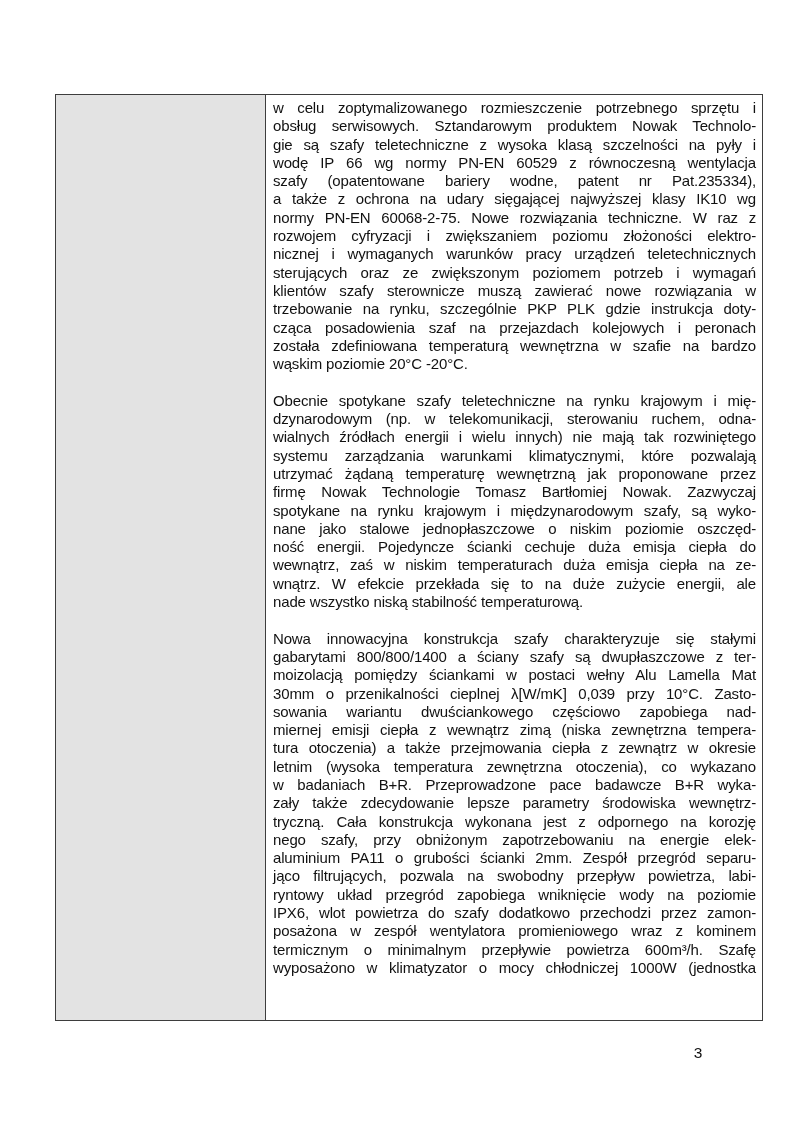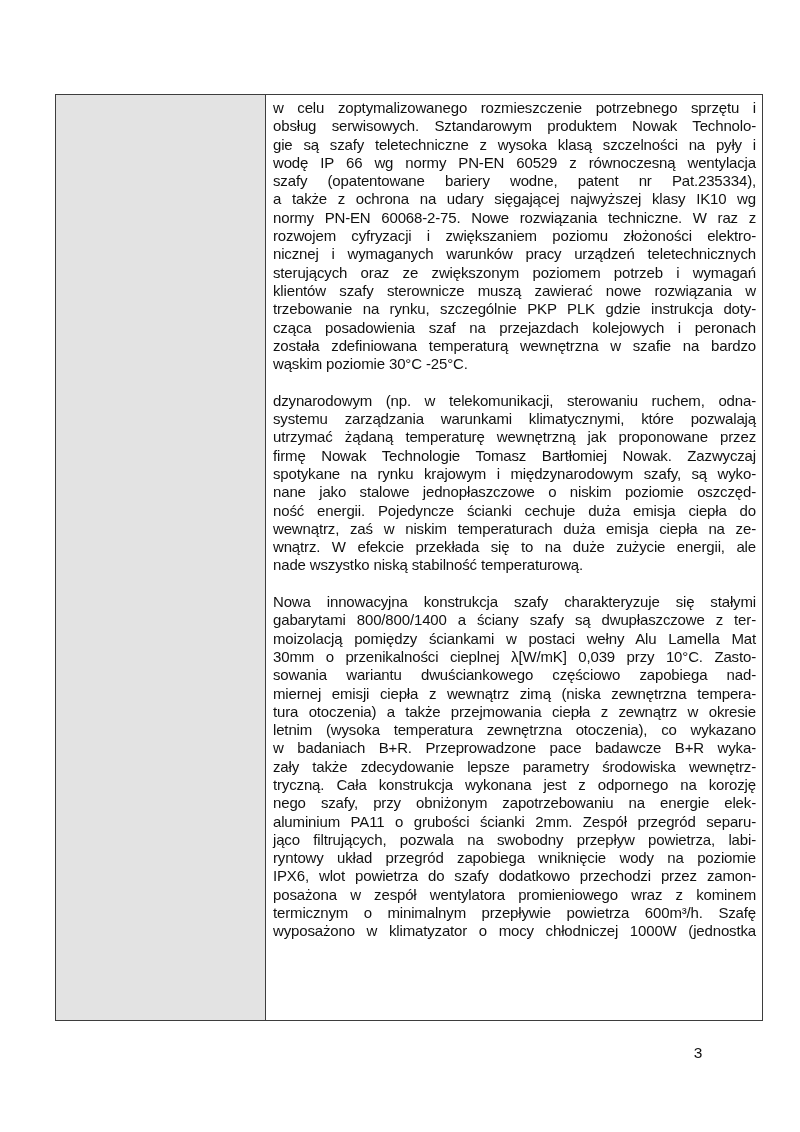--- a/index.html
+++ b/index.html
@@ -84,25 +84,27 @@
           <div class="line just">szafy (opatentowane bariery wodne, patent nr Pat.235334),</div>
           <div class="line just">a także z ochrona na udary sięgającej najwyższej klasy IK10 wg</div>
           <div class="line just">normy PN-EN 60068-2-75. Nowe rozwiązania techniczne. W raz z</div>
           <div class="line just">rozwojem cyfryzacji i zwiększaniem poziomu złożoności elektro-</div>
           <div class="line just">nicznej i wymaganych warunków pracy urządzeń teletechnicznych</div>
           <div class="line just">sterujących oraz ze zwiększonym poziomem potrzeb i wymagań</div>
           <div class="line just">klientów szafy sterownicze muszą zawierać nowe rozwiązania w</div>
           <div class="line just">trzebowanie na rynku, szczególnie PKP PLK gdzie instrukcja doty-</div>
           <div class="line just">cząca posadowienia szaf na przejazdach kolejowych i peronach</div>
           <div class="line just">została zdefiniowana temperaturą wewnętrzna w szafie na bardzo</div>
-          <div class="line">wąskim poziomie 30°C -25°C.</div>
+          <div class="line">wąskim poziomie 20°C -20°C.</div>
         </div>
         <div class="para-spacer"></div>
         <div>
+          <div class="line just">Obecnie spotykane szafy teletechniczne na rynku krajowym i mię-</div>
           <div class="line just">dzynarodowym (np. w telekomunikacji, sterowaniu ruchem, odna-</div>
+          <div class="line just">wialnych źródłach energii i wielu innych) nie mają tak rozwiniętego</div>
           <div class="line just">systemu zarządzania warunkami klimatycznymi, które pozwalają</div>
           <div class="line just">utrzymać żądaną temperaturę wewnętrzną jak proponowane przez</div>
           <div class="line just">firmę Nowak Technologie Tomasz Bartłomiej Nowak. Zazwyczaj</div>
           <div class="line just">spotykane na rynku krajowym i międzynarodowym szafy, są wyko-</div>
           <div class="line just">nane jako stalowe jednopłaszczowe o niskim poziomie oszczęd-</div>
           <div class="line just">ność energii. Pojedyncze ścianki cechuje duża emisja ciepła do</div>
           <div class="line just">wewnątrz, zaś w niskim temperaturach duża emisja ciepła na ze-</div>
           <div class="line just">wnątrz. W efekcie przekłada się to na duże zużycie energii, ale</div>
           <div class="line">nade wszystko niską stabilność temperaturową.</div>
         </div>

